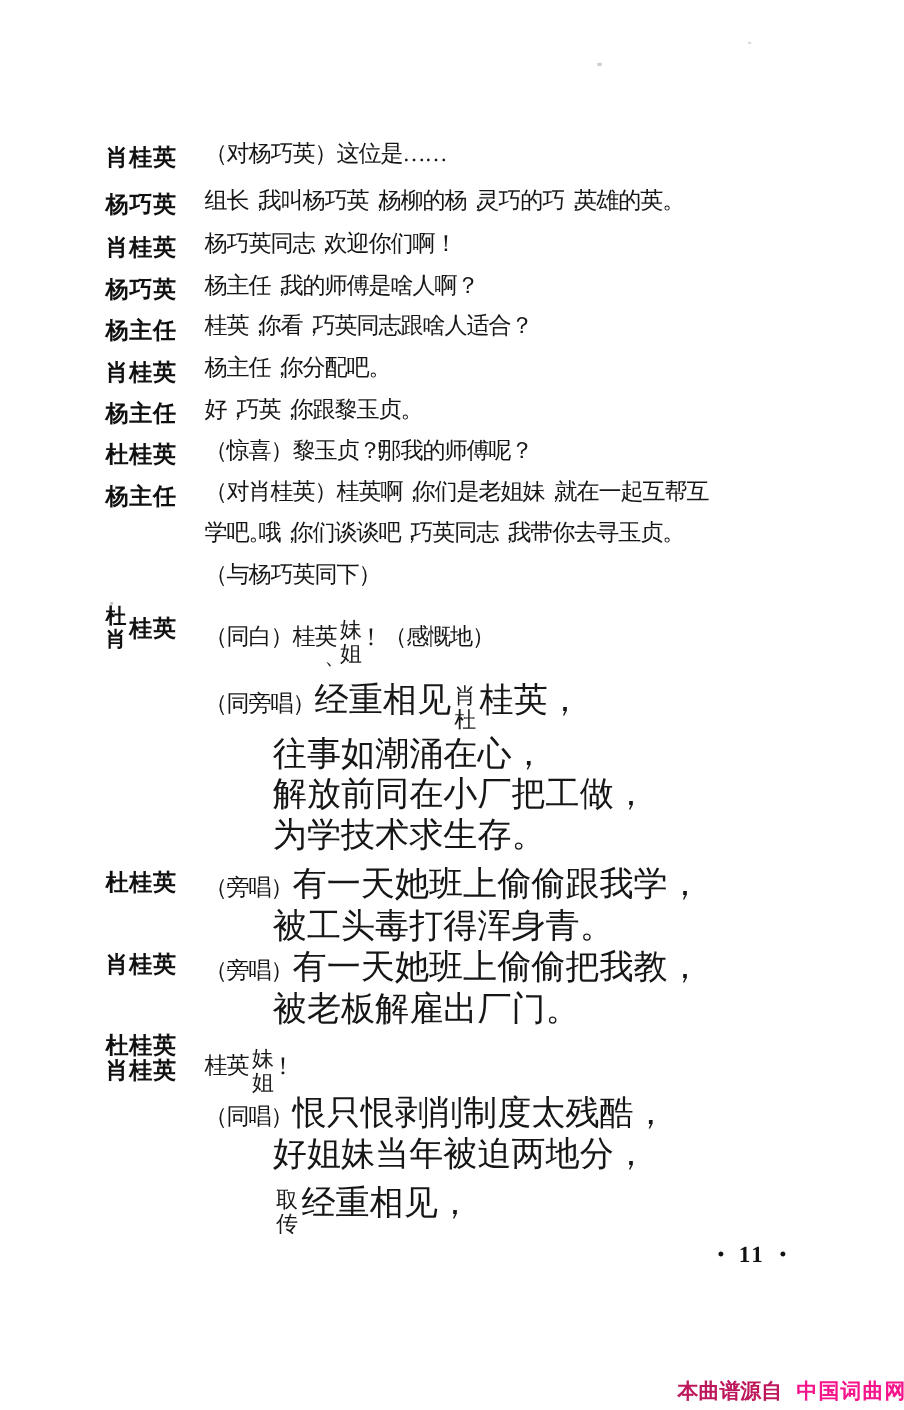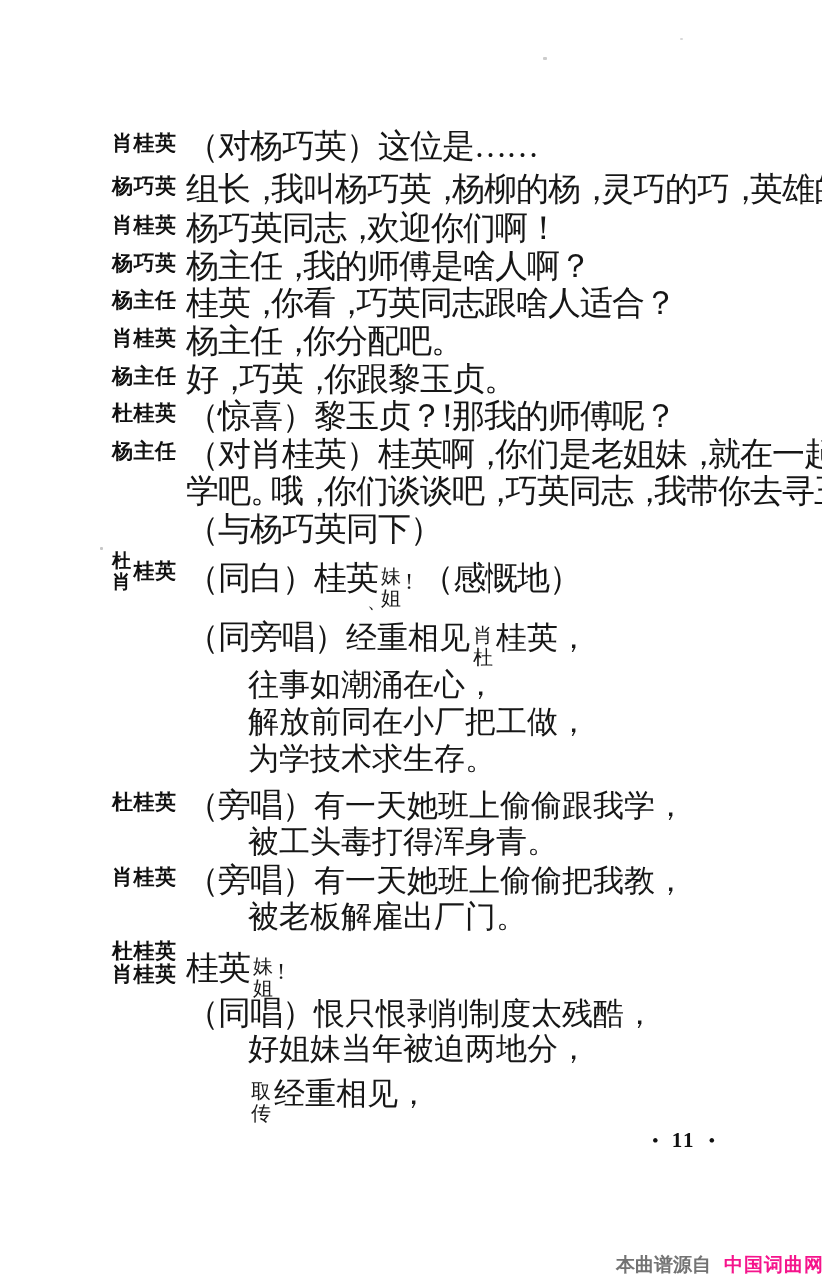--- a/index.html
+++ b/index.html
@@ -10,36 +10,36 @@
     overflow:hidden;
     font-family:"Liberation Serif", serif;
     color:#181818;
   }
   .line{
     position:absolute;left:0;width:822px;
     white-space:nowrap;
   }
   
   .spk{
-    position:absolute;left:112px;top:1px;
+    position:absolute;left:96px;top:1px;
     font-family:"Liberation Sans", sans-serif;
     font-weight:700;
     font-size:21px;letter-spacing:.5px;
     color:#101010;
   }
   .spk.spk-cstack{top:-10px;display:inline-flex;align-items:center;}
   .spk .rows{display:inline-flex;flex-direction:column;font-size:19px;line-height:21px;text-align:center;}
   .spk .rest{font-size:21px;margin-left:2px;}
   .spk.spk-nstack{top:-11px;display:inline-flex;flex-direction:column;font-size:21px;line-height:23px;}
   
   .content{position:absolute;top:0;line-height:1.12;}
   .content.dlg{left:186px;}
   .content.lyr{left:248px;}
   .t{color:#161616;}
-  .t-n{font-size:33px;letter-spacing:-1px;}
+  .t-n{font-size:21px;letter-spacing:-1px;}
   .t-ly{font-size:31px;letter-spacing:0;}
   
   .pn{display:inline;letter-spacing:0;margin-right:-12px;}
   
   .cstack{
     display:inline-flex;flex-direction:column;
     vertical-align:middle;position:relative;
     font-size:20px;line-height:22px;letter-spacing:0;
     text-align:center;margin:0 3px;transform:translateY(2px);
   }
@@ -54,21 +54,21 @@
   }
   .pagenum .num{font-family:"Liberation Serif", serif;letter-spacing:2px;font-weight:bold;}
   .pagenum .dot{font-size:19px;}
   
   .footer{
     position:absolute;left:616px;top:1252px;
     display:flex;gap:13px;align-items:baseline;
     font-family:"Liberation Sans", sans-serif;
     font-weight:700;font-size:19px;white-space:nowrap;
   }
-  .footer .pfx{color:#737373;text-align:center;}
+  .footer .pfx{color:#be185d;text-align:center;}
   .footer .brand{letter-spacing:1px;}
   
   .speck{position:absolute;background:#8f8f8f;border-radius:1px;}
   .speck.s1{left:543px;top:57px;width:4px;height:3px;opacity:.45;}
   .speck.s2{left:680px;top:38px;width:3px;height:2px;opacity:.35;}
   .speck.s3{left:100px;top:547px;width:3px;height:3px;opacity:.5;}
 </style>
 </head>
 <body>
 

